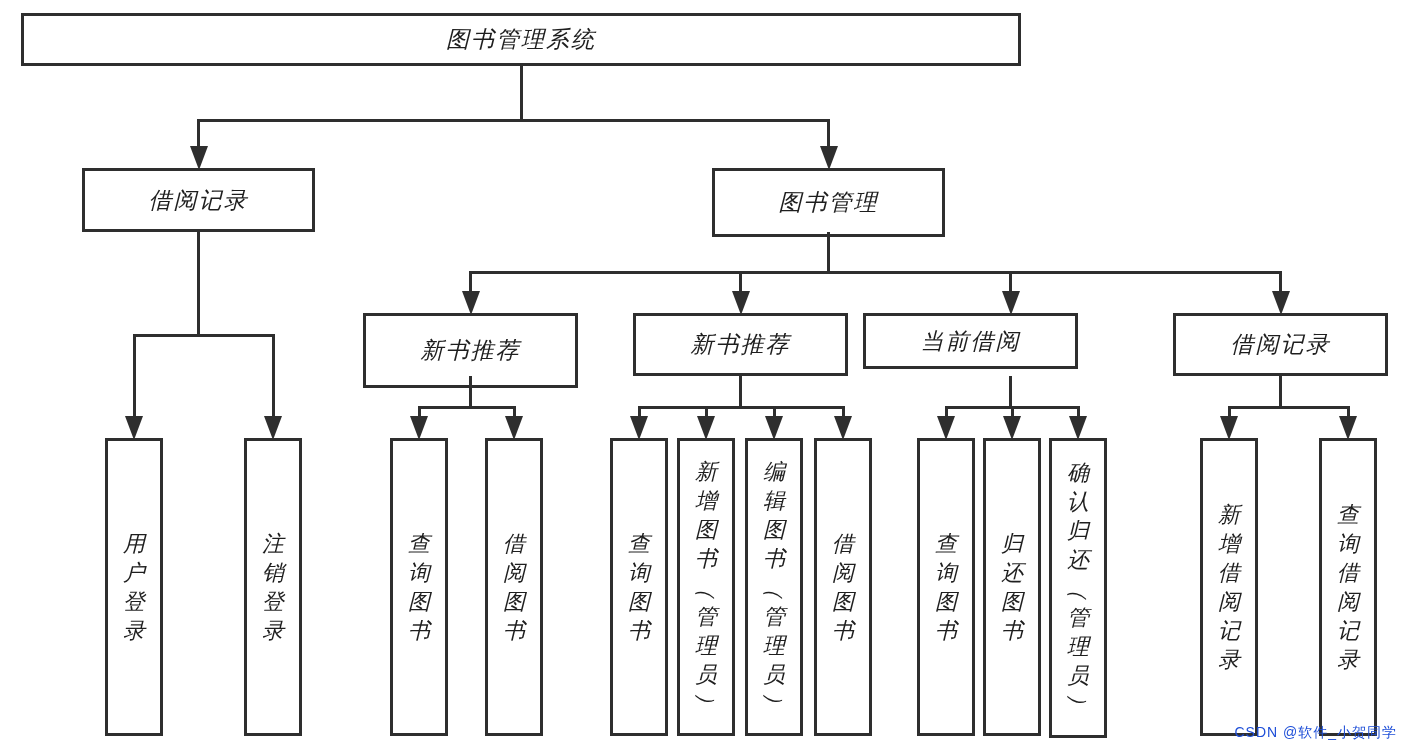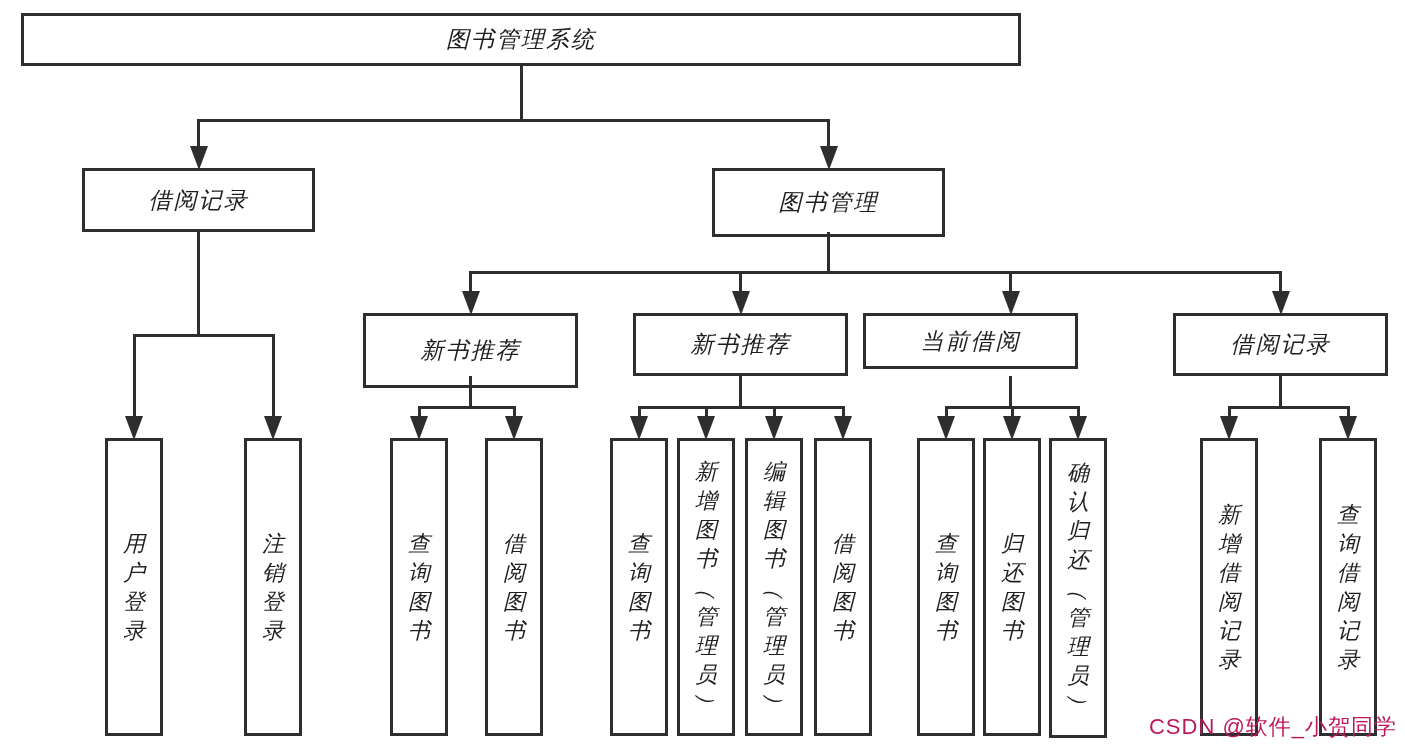--- a/index.html
+++ b/index.html
@@ -21,21 +21,21 @@
     display:block;height:29px;line-height:29px;width:100%;text-align:center;font-size:22px;
   }
   .node.vert .label span.rot{transform:rotate(90deg);}
   .cline{position:absolute;background:#2e2e2e;}
   .arrow{
     position:absolute;width:0;height:0;
     border-left:9px solid transparent;border-right:9px solid transparent;
     border-top:24px solid #2e2e2e;
   }
   .watermark{
-    position:absolute;right:8px;bottom:5px;color:#be185d;font-size:22px;
+    position:absolute;right:8px;bottom:5px;color:#1d4ed8;font-size:14px;
     letter-spacing:1px;z-index:5;white-space:nowrap;
   }
 </style>
 </head>
 <body>
 
 <div id="stage">
   <div class="watermark">CSDN @软件_小贺同学</div>
 <div class="node horiz" style="left: 21px; top: 13px; width: 1000px; height: 53px;">
       <div class="label">图书管理系统</div>

